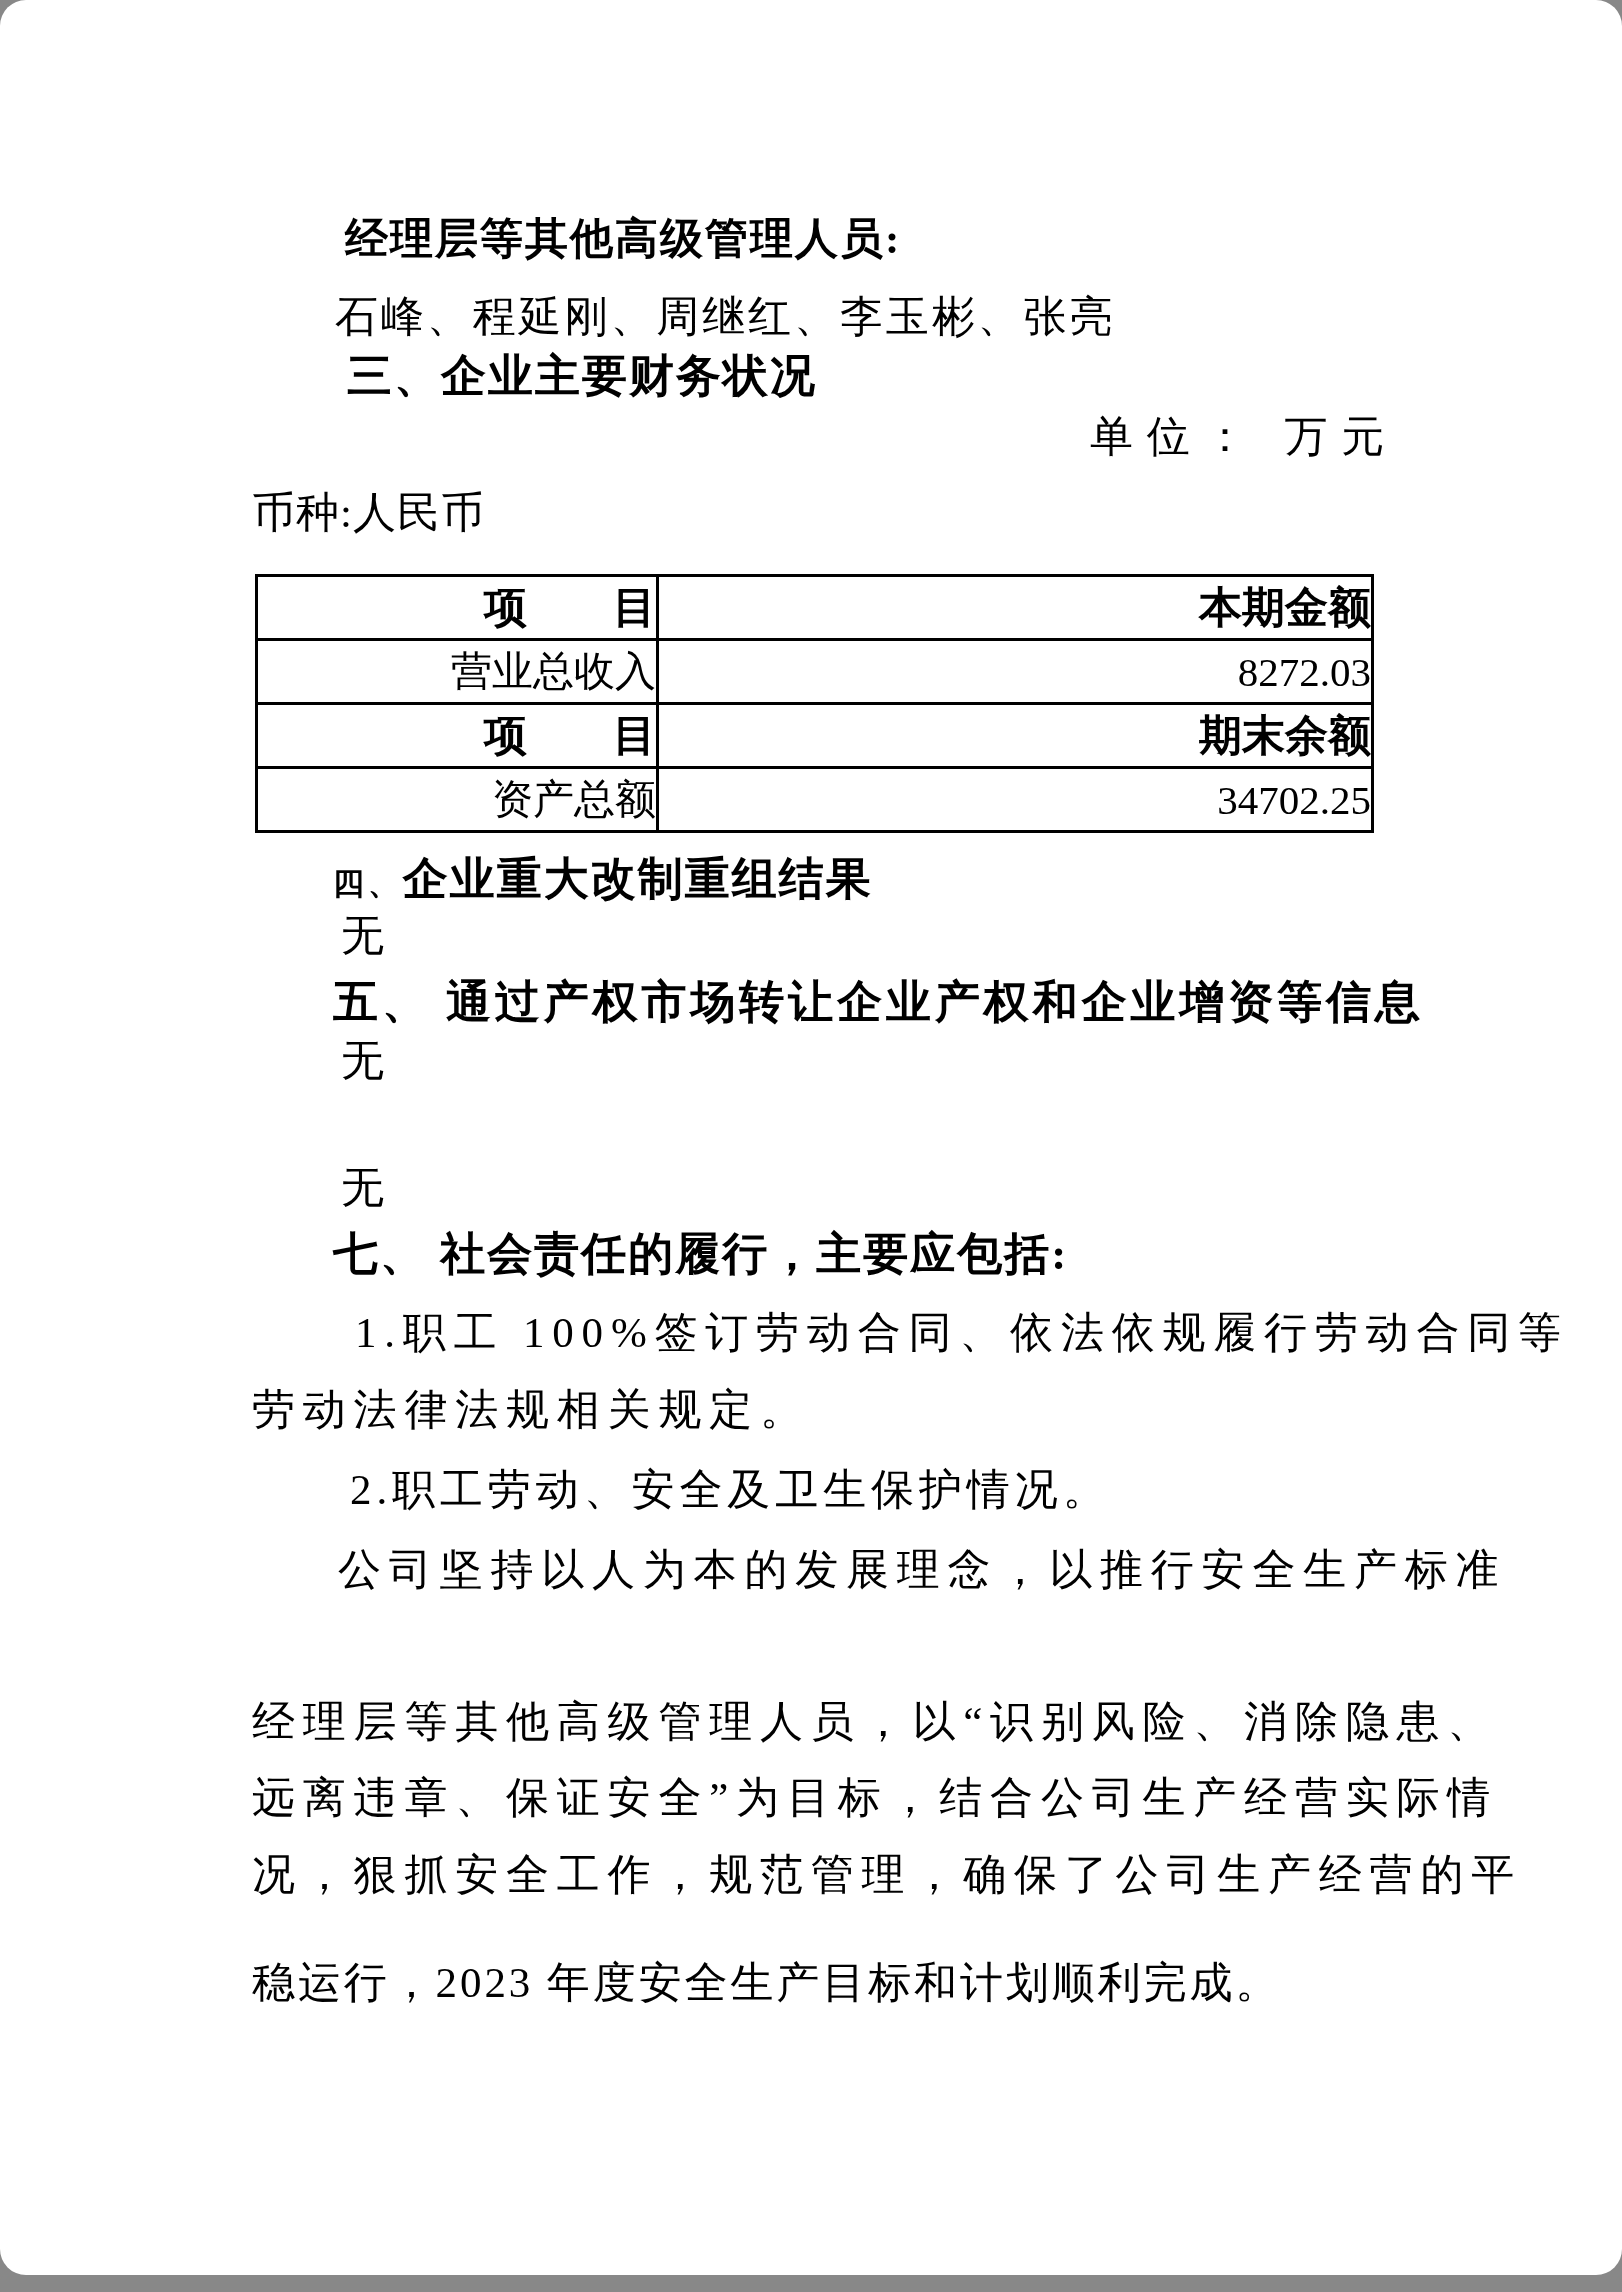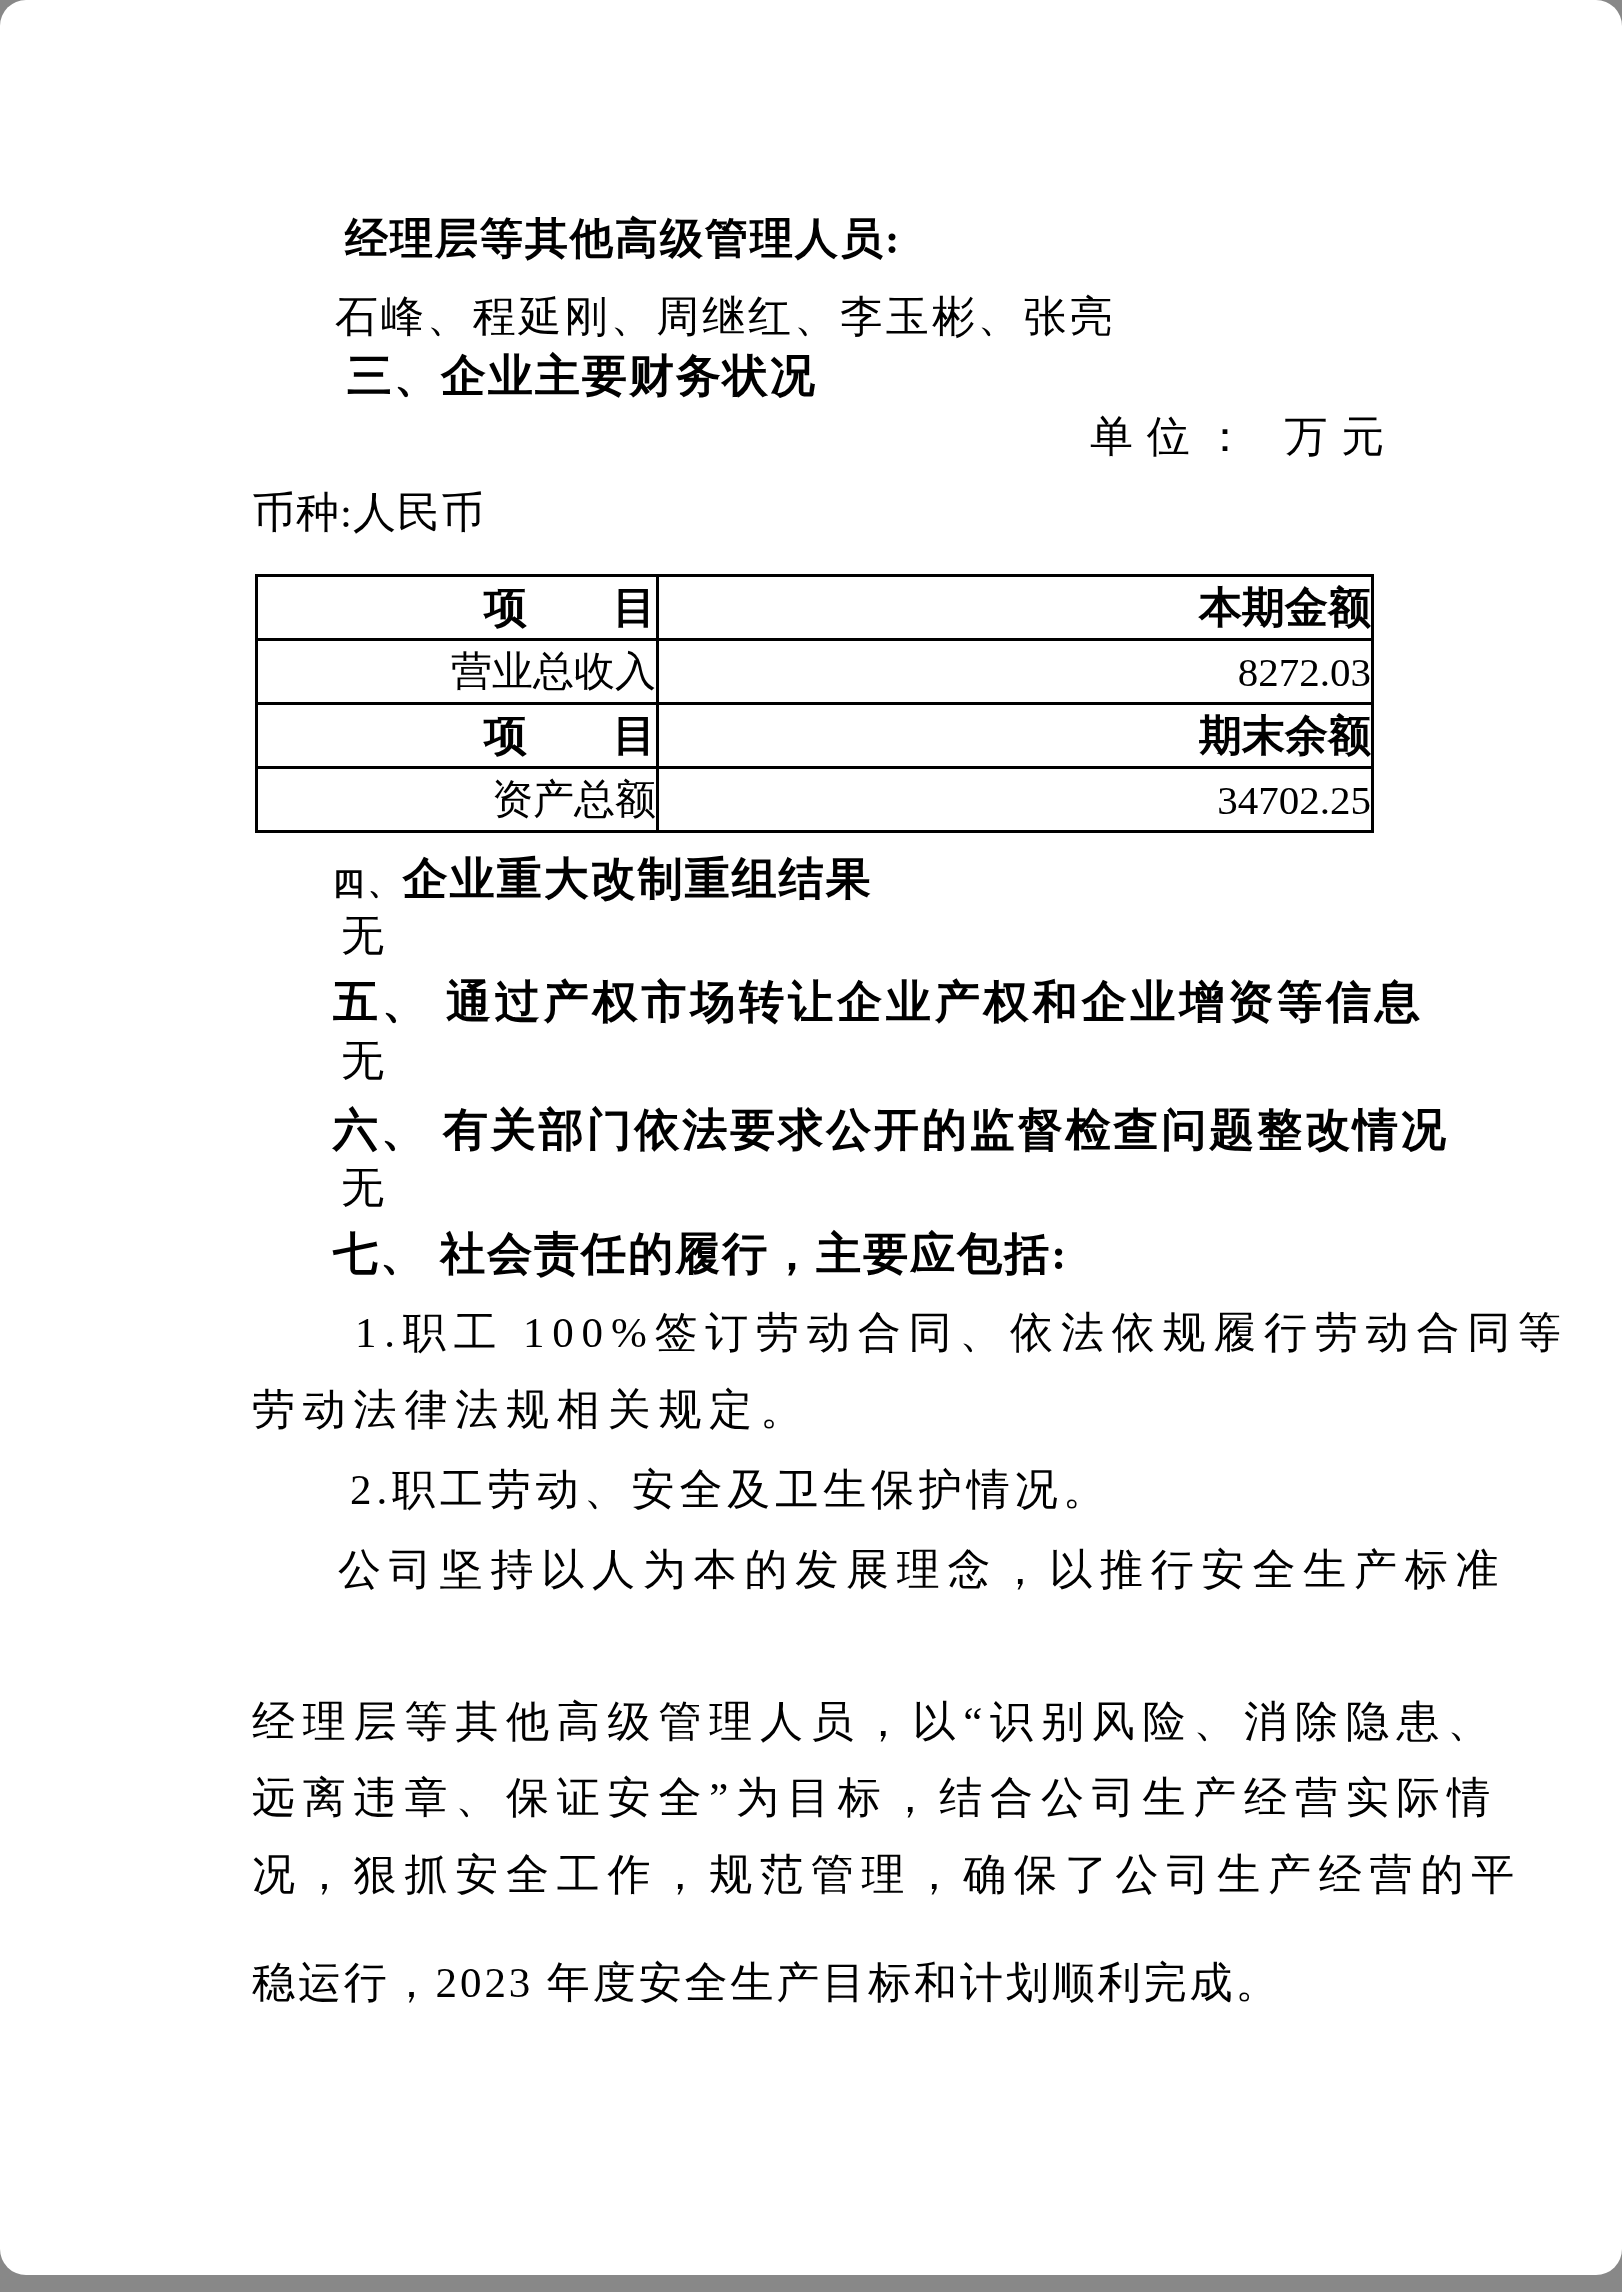--- a/index.html
+++ b/index.html
@@ -83,21 +83,20 @@
     </table>
 
   <div class="abs" style="left:333px;top:854px;line-height:51px;">
     <span class="sec4-prefix">四、</span><span class="sec4-title">企业重大改制重组结果</span>
   </div>
   <div class="abs t42" style="left:341px;top:911px;">无</div>
 
   <div class="abs h-bold t46 ls4" style="left:333px;top:977px;">五、 通过产权市场转让企业产权和企业增资等信息</div>
   <div class="abs t42" style="left:341px;top:1036px;">无</div>
 
-  <div class="abs h-bold t46 ls3" style="left:333px;top:1105px;">六、 有关部门依法要求公开的监督检查问题整改情况</div>
   <div class="abs t42" style="left:341px;top:1163px;">无</div>
 
   <div class="abs h-bold t46 ls2" style="left:333px;top:1229px;">七、 社会责任的履行，主要应包括:</div>
 
   <div class="abs t42 ls8" style="left:355px;top:1308px;">1.职工 100%签订劳动合同、依法依规履行劳动合同等</div>
   <div class="abs t42 ls8" style="left:252px;top:1385px;">劳动法律法规相关规定。</div>
 
   <div class="abs t42 ls5" style="left:350px;top:1465px;">2.职工劳动、安全及卫生保护情况。</div>
 
   <div class="abs t42 ls8" style="left:338px;top:1545px;">公司坚持以人为本的发展理念，以推行安全生产标准</div>

